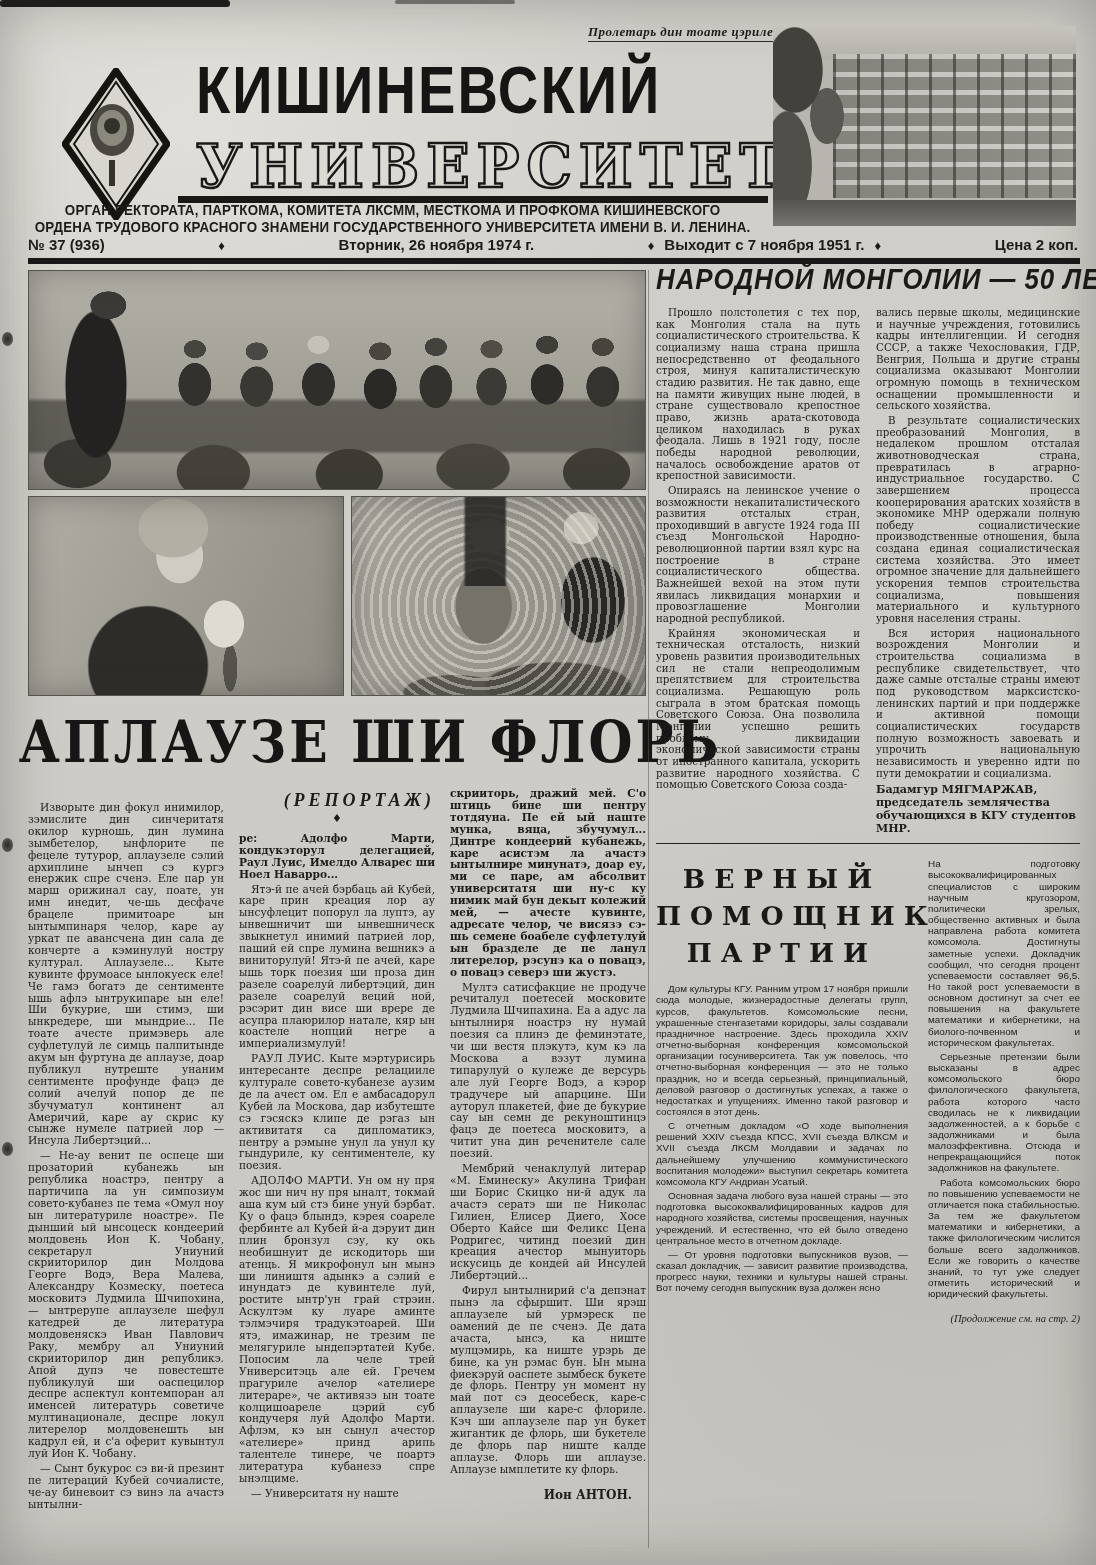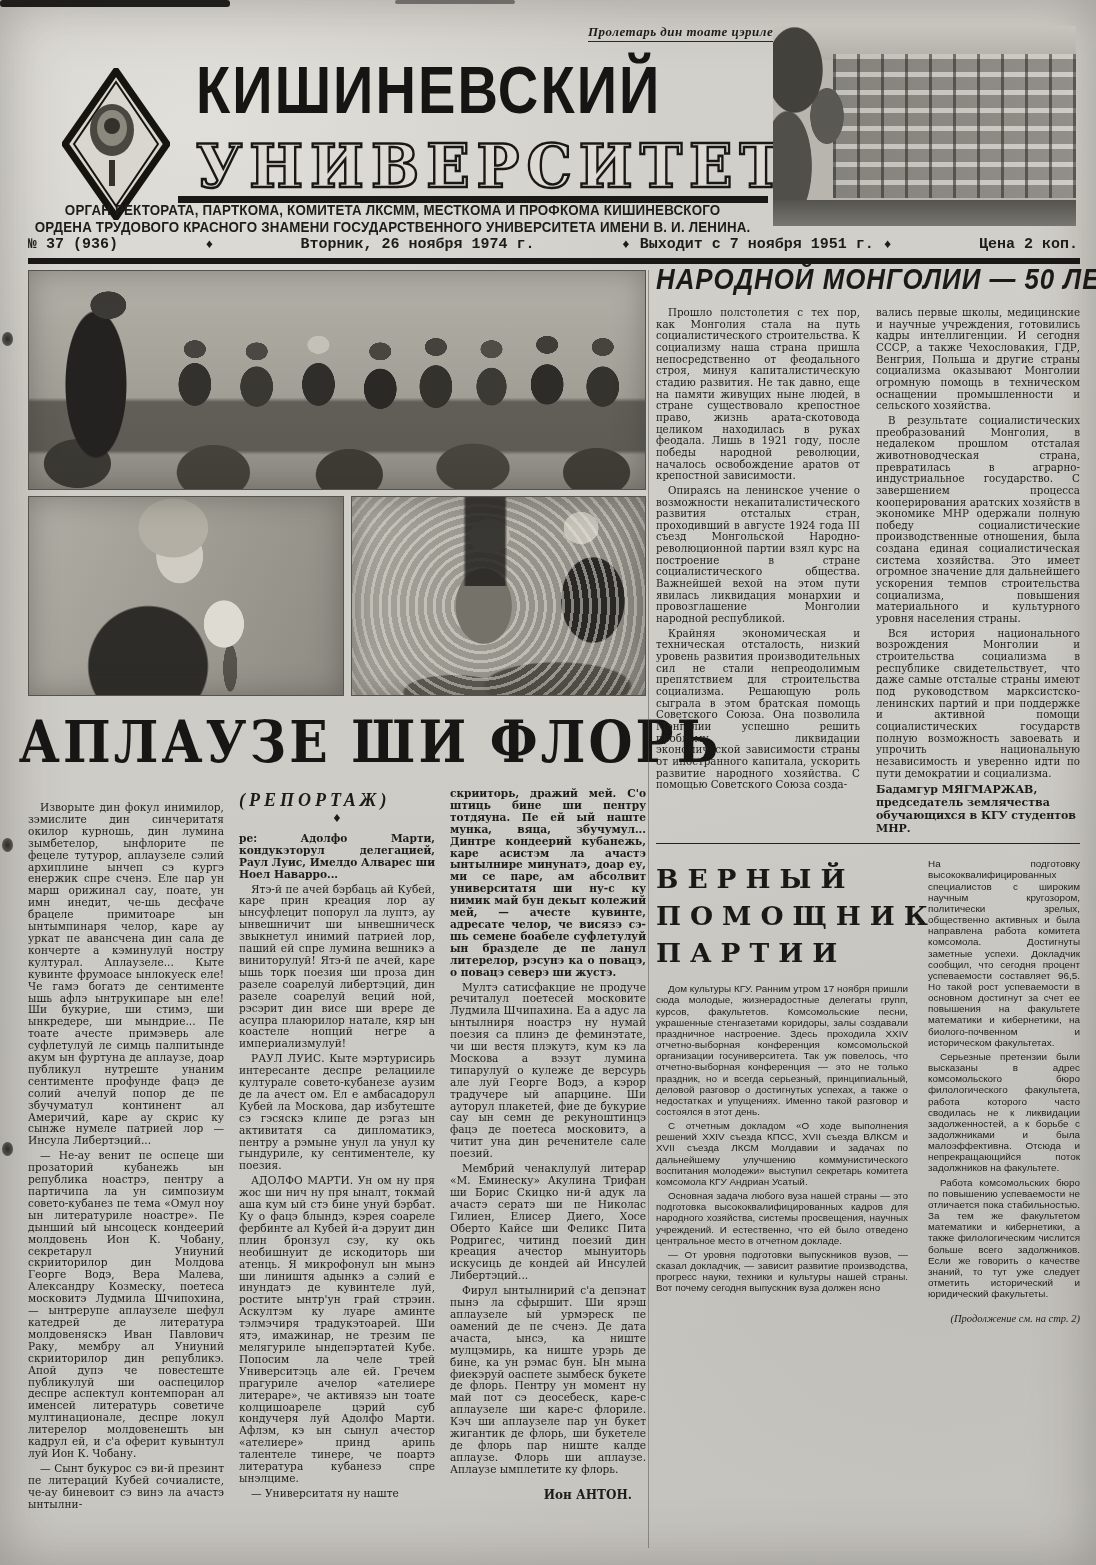--- a/index.html
+++ b/index.html
@@ -26,21 +26,21 @@
       background:radial-gradient(ellipse 46px 70px at 30% 22%, #43413c 60%, rgba(67,65,60,0) 62%),
                  radial-gradient(ellipse 40px 90px at 20% 70%, #514f49 60%, rgba(81,79,73,0) 62%),
                  radial-gradient(ellipse 30px 50px at 75% 45%, #5a5852 55%, rgba(90,88,82,0) 57%);}
   .bldg .fac{position:absolute;left:60px;top:28px;right:0;bottom:28px;
       background:
         repeating-linear-gradient(to right, rgba(40,39,36,.55) 0 3px, rgba(40,39,36,0) 3px 24px),
         repeating-linear-gradient(to bottom, rgba(245,244,240,.5) 0 5px, rgba(120,118,112,.45) 5px 18px),
         linear-gradient(to right,#8f8d86,#a5a39c);}
   .bldg .base{position:absolute;left:0;bottom:0;right:0;height:26px;background:linear-gradient(#55534d,#787670);}
   .organ{position:absolute;left:30px;top:202px;width:740px;text-align:center;font-family:"Liberation Sans",sans-serif;font-weight:bold;font-size:13.6px;line-height:16px;transform:scale(.98,1.08);transform-origin:left top;letter-spacing:.2px;}
-  .dateline{position:absolute;left:28px;top:236px;width:1050px;display:flex;align-items:center;font-weight:bold;font-size:15px;font-family:Liberation Mono, monospace;}
+  .dateline{position:absolute;left:28px;top:236px;width:1050px;display:flex;align-items:flex-end;font-weight:bold;font-size:15px;font-family:Liberation Sans, sans-serif;}
   .dateline .sp{flex:1;}
   .dl-diamond{font-size:13px;margin:0 10px;}
   .rule-heavy{position:absolute;left:28px;top:258px;width:1052px;height:6px;background:#191816;}
 
   
   .section-left{position:absolute;left:28px;top:270px;width:618px;}
   .photo{position:relative;overflow:hidden;background:#a09d96;box-shadow:inset 0 0 0 1px #55534e, inset 0 0 30px rgba(50,48,44,.4);}
   .ph-wide{width:618px;height:220px;
     background:
       radial-gradient(ellipse 26px 20px at 13% 16%, #3c3a36 68%, rgba(0,0,0,0) 70%),
@@ -89,39 +89,39 @@
       radial-gradient(ellipse 90px 30px at 35% 98%, #5c5a51 55%, rgba(0,0,0,0) 58%),
       linear-gradient(100deg,#a7a49c 0%,#97948c 55%,#8a8780 100%);}
 
   
   .main-headline{margin:12px 0 10px;text-align:center;font-weight:bold;font-size:49px;letter-spacing:3px;white-space:nowrap;transform:scale(1.03,1.18);transform-origin:center top;color:#171614;}
   .cols3{display:flex;gap:15px;margin-top:22px;}
   .col{flex:1;text-align:justify;font-size:10.6px;line-height:11.9px;}
   .col p{margin:0 0 3px;text-indent:12px;}
   .col.cont p:first-child{text-indent:0;font-weight:bold;}
   .col1pad{padding-top:14px;}
-  .kicker{text-align:left;font:italic bold 18px "Liberation Serif",serif;letter-spacing:4px;margin:2px 0 2px;}
+  .kicker{text-align:right;font:italic bold 18px "Liberation Serif",serif;letter-spacing:4px;margin:2px 0 2px;}
   .kicker-diamond{text-align:center;font-size:11px;margin-bottom:8px;}
   .sig-main{text-align:right;font-weight:bold;font-size:12px;margin-top:14px;padding-right:14px;}
 
   
   .vline{position:absolute;left:648px;top:270px;width:1px;height:1278px;background:rgba(90,88,82,.55);}
   .section-right{position:absolute;left:656px;top:262px;width:424px;}
   .mong-headline{font:italic 900 27px "Liberation Sans",sans-serif;letter-spacing:1px;white-space:nowrap;transform:scale(.96,1.12);transform-origin:left top;color:#1b1a18;}
   .cols2{display:flex;gap:16px;margin-top:14px;}
   .colm{flex:1;text-align:justify;font-size:10.3px;line-height:11.65px;}
   .colm p{margin:0 0 3px;text-indent:12px;}
   .colm.cont p:first-child{text-indent:0;}
   .sig-mong{font-weight:bold;font-size:11px;line-height:13px;margin-top:4px;text-align:left;}
   .sig-mong .nm{display:block;text-align:left;}
   .hr-thin{border:none;border-top:1.5px solid #23221f;margin:8px 0 10px;}
 
   .party{display:flex;gap:20px;}
   .party-left{width:252px;}
-  .party-headline{font-family:"DejaVu Serif",serif;font-weight:bold;font-size:26.5px;line-height:37px;letter-spacing:9px;white-space:nowrap;color:#1a1917;margin:6px 0 12px;}
+  .party-headline{font-family:"DejaVu Serif",serif;font-weight:bold;font-size:26.5px;line-height:37px;letter-spacing:9px;white-space:nowrap;color:#1a1917;margin:6px 0 12px;text-align:center;}
   .party-body{font-family:"Liberation Sans",sans-serif;font-size:9.9px;line-height:11.15px;text-align:justify;}
   .party-body p{margin:0 0 3px;text-indent:12px;}
   .party-right{flex:1;padding-top:4px;}
   .party-right.cont p:first-child{text-indent:0;}
   .continuation{font:italic 10.5px "Liberation Serif",serif;margin-top:14px;text-align:right;}
 </style>
 </head>
 <body>
 
 <div class="page">
@@ -201,21 +201,21 @@
             <p>Ятэ-й пе ачей бэрбаць ай Кубей, каре прин креация лор ау ынсуфлецит попорул ла луптэ, ау ынвешничит ши ынвешническ звыкнетул инимий патрией лор, паший ей спре лумина вешникэ а виниторулуй! Ятэ-й пе ачей, каре ышь торк поезия ши проза дин разеле соарелуй либертэций, дин разеле соарелуй веций ной, рэсэрит дин висе ши врере де асупра плаюрилор натале, кяр ын коастеле нопций негре а империализмулуй!</p>
             <p>РАУЛ ЛУИС. Кыте мэртурисирь интересанте деспре релацииле културале совето-кубанезе аузим де ла ачест ом. Ел е амбасадорул Кубей ла Москова, дар избутеште сэ гэсяскэ клипе де рэгаз ын активитатя са дипломатикэ, пентру а рэмыне унул ла унул ку гындуриле, ку сентиментеле, ку поезия.</p>
             <p>АДОЛФО МАРТИ. Ун ом ну пря жос ши нич ну пря ыналт, токмай аша кум ый стэ бине унуй бэрбат. Ку о фацэ блындэ, кэрея соареле фербинте ал Кубей й-а дэруит дин плин бронзул сэу, ку окь необишнуит де искодиторь ши атенць. Я микрофонул ын мынэ ши лиништя адынкэ а сэлий е инундатэ де кувинтеле луй, ростите ынтр'ун грай стрэин. Аскултэм ку луаре аминте тэлмэчиря традукэтоарей. Ши ятэ, имажинар, не трезим пе мелягуриле ындепэртатей Кубе. Попосим ла челе трей Университэць але ей. Гречем прагуриле ачелор «ателиере литераре», че активязэ ын тоате колцишоареле цэрий суб кондучеря луй Адолфо Марти. Афлэм, кэ ын сынул ачестор «ателиере» принд арипь талентеле тинере, че поартэ литература кубанезэ спре ынэлциме.</p>
             <p>— Университатя ну наште</p>
           </div>
       </div>
       <div class="col cont">
         <div>
             <p>скрииторь, дражий мей. С'о штиць бине ши пентру тотдяуна. Пе ей ый наште мунка, вяца, збучумул... Динтре кондеерий кубанежь, каре асистэм ла ачастэ ынтылнире минунатэ, доар еу, ми се паре, ам абсолвит университатя ши ну-с ку нимик май бун декыт колежий мей, — ачесте кувинте, адресате челор, че висязэ сэ-шь семене боабеле суфлетулуй ын бразделе де пе ланул литерелор, рэсунэ ка о повацэ, о повацэ северэ ши жустэ.</p>
             <p>Мултэ сатисфакцие не продуче речиталул поетесей московите Лудмила Шчипахина. Еа а адус ла ынтылниря ноастрэ ну нумай поезия са плинэ де феминэтате, чи ши вестя плэкутэ, кум кэ ла Москова а вэзут лумина типарулуй о кулеже де версурь але луй Георге Водэ, а кэрор традучере ый апарцине. Ши ауторул плакетей, фие де букурие сау ын семн де рекуноштинцэ фацэ де поетеса московитэ, а читит уна дин реченителе сале поезий.</p>
-            <p>Мембрий ченаклулуй литерар «М. Еминеску» Акулина Трифан ши Борис Скицко ни-й адук ла ачастэ сератэ ши пе Николас Гилиен, Елисер Диего, Хосе Оберто Кайсе ши Феликс Пита Родригес, читинд поезий дин креация ачестор мынуиторь искусиць де кондей ай Инсулей Либертэций...</p>
+            <p>Мембрий ченаклулуй литерар «М. Еминеску» Акулина Трифан ши Борис Скицко ни-й адук ла ачастэ сератэ ши пе Николас Гилиен, Елисер Диего, Хосе Оберто Кайсе ши Феликс Цена Родригес, читинд поезий дин креация ачестор мынуиторь искусиць де кондей ай Инсулей Либертэций...</p>
             <p>Фирул ынтылнирий с'а депэнат пынэ ла сфыршит. Ши ярэш аплаузеле ый урмэреск пе оамений де пе сченэ. Де дата ачаста, ынсэ, ка ниште мулцэмирь, ка ниште урэрь де бине, ка ун рэмас бун. Ын мына фиекэруй оаспете зымбеск букете де флорь. Пентру ун момент ну май пот сэ деосебеск, каре-с аплаузеле ши каре-с флориле. Кэч ши аплаузеле пар ун букет жигантик де флорь, ши букетеле де флорь пар ниште калде аплаузе. Флорь ши аплаузе. Аплаузе ымплетите ку флорь.</p>
           </div>
         <div class="sig-main">Ион АНТОН.</div>
       </div>
     </div>
   </div>
 
   <div class="vline"></div>
 
   <div class="section-right">

